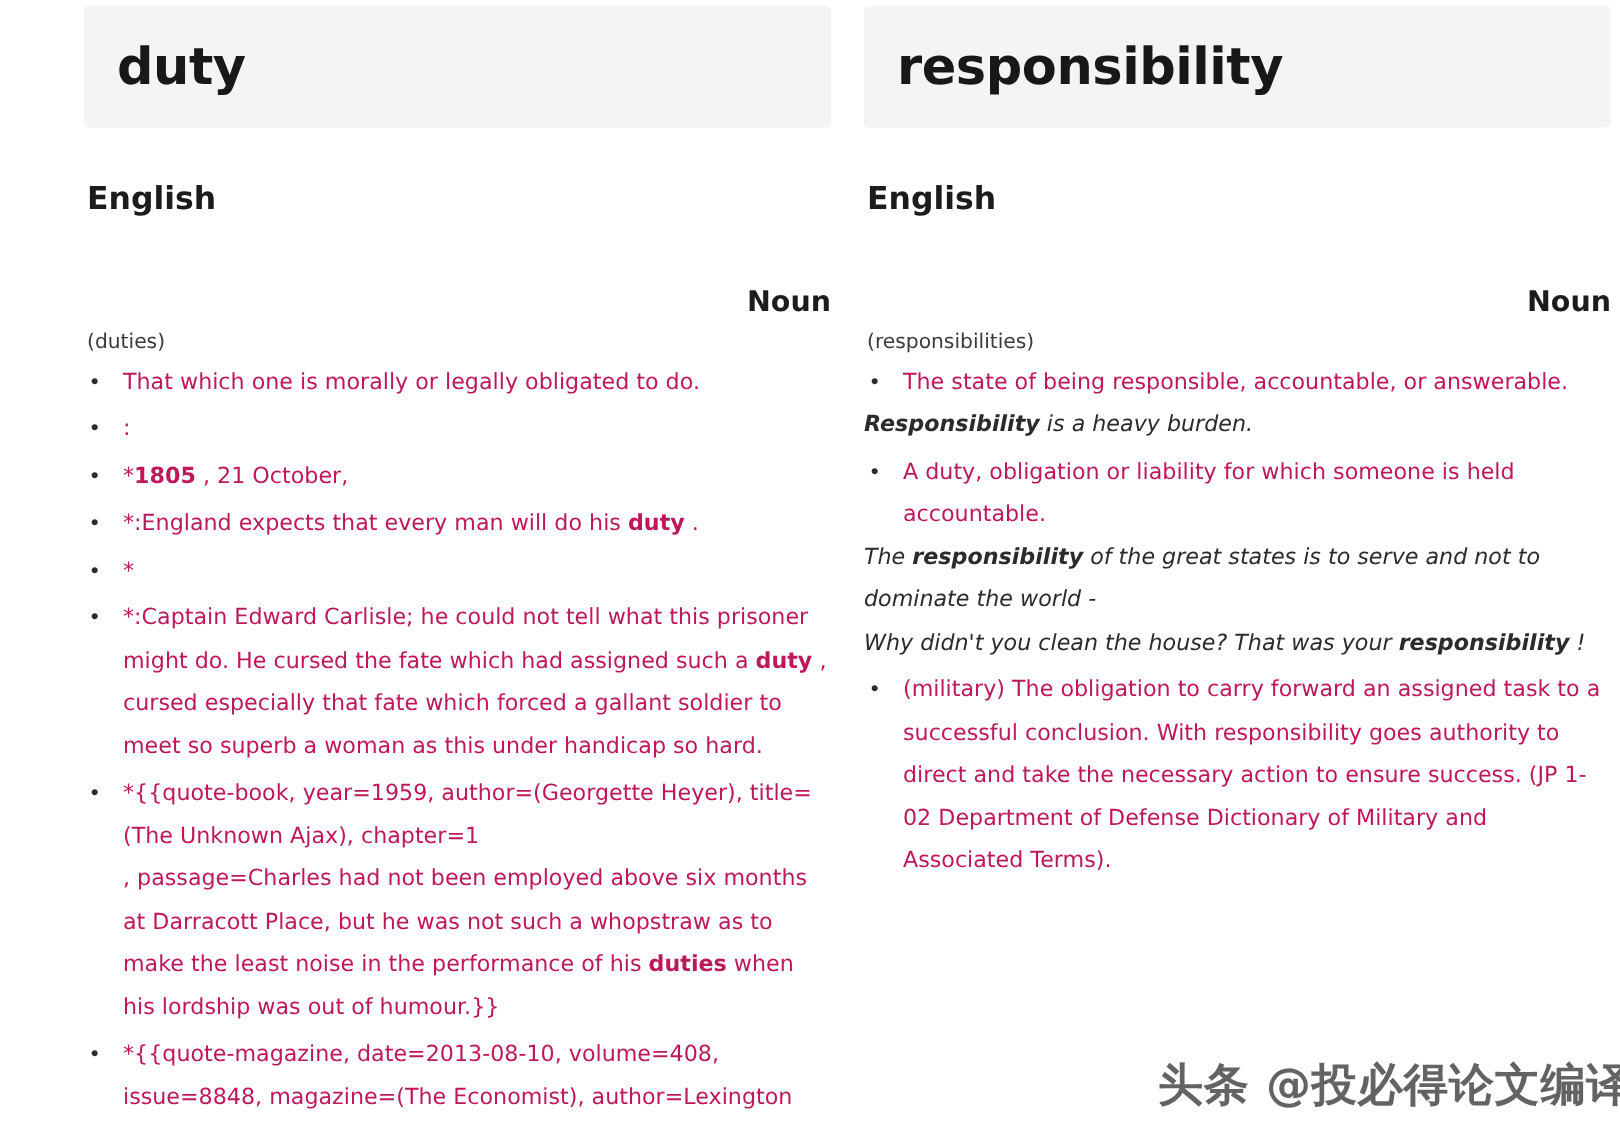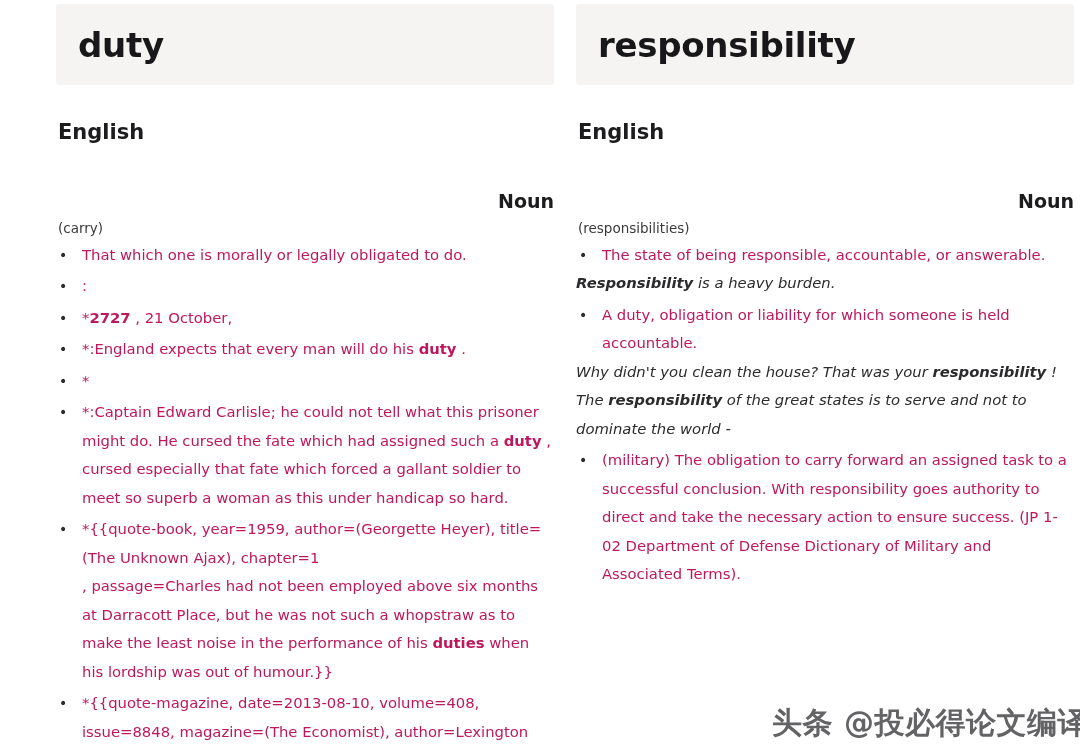--- a/index.html
+++ b/index.html
@@ -115,46 +115,46 @@
 
 <div id="page">
   <div class="columns">
 
     <div class="column">
       <div class="headword-box">
         <span class="headword">duty</span>
       </div>
       <div class="lang-heading">English</div>
       <div class="pos-heading">Noun</div>
-      <div class="inflection">(carry)</div>
+      <div class="inflection">(duties)</div>
       <ul class="senses">
           <li class="sense">That which one is morally or legally obligated to do.</li>
           <li class="sense">:</li>
-          <li class="sense">*<b>2727</b> , 21 October,</li>
+          <li class="sense">*<b>1805</b> , 21 October,</li>
           <li class="sense">*:England expects that every man will do his <b>duty</b> .</li>
           <li class="sense">*</li>
           <li class="sense">*:Captain Edward Carlisle; he could not tell what this prisoner might do. He cursed the fate which had assigned such a <b>duty</b> , cursed especially that fate which forced a gallant soldier to meet so superb a woman as this under handicap so hard.</li>
           <li class="sense">*{{quote-book, year=1959, author=(Georgette Heyer), title=(The Unknown Ajax), chapter=1<br>, passage=Charles had not been employed above six months at Darracott Place, but he was not such a whopstraw as to make the least noise in the performance of his <b>duties</b> when his lordship was out of humour.}}</li>
           <li class="sense">*{{quote-magazine, date=2013-08-10, volume=408, issue=8848, magazine=(The Economist), author=Lexington</li>
         </ul>
     </div>
 
     <div class="column">
       <div class="headword-box">
         <span class="headword">responsibility</span>
       </div>
       <div class="lang-heading">English</div>
       <div class="pos-heading">Noun</div>
       <div class="inflection">(responsibilities)</div>
       <ul class="senses">
           <li class="sense">The state of being responsible, accountable, or answerable.</li>
           <li class="example"><b>Responsibility</b> is a heavy burden.</li>
           <li class="sense">A duty, obligation or liability for which someone is held accountable.</li>
+          <li class="example">The <b>responsibility</b> of the great states is to serve and not to dominate the world -</li>
           <li class="example">Why didn't you clean the house? That was your <b>responsibility</b> !</li>
-          <li class="example">The <b>responsibility</b> of the great states is to serve and not to dominate the world -</li>
           <li class="sense">(military) The obligation to carry forward an assigned task to a successful conclusion. With responsibility goes authority to direct and take the necessary action to ensure success. (JP 1-02 Department of Defense Dictionary of Military and Associated Terms).</li>
         </ul>
     </div>
 
   </div>
 
   <div class="watermark">头条 @投必得论文编译</div>
 </div>
 
 </body></html>

